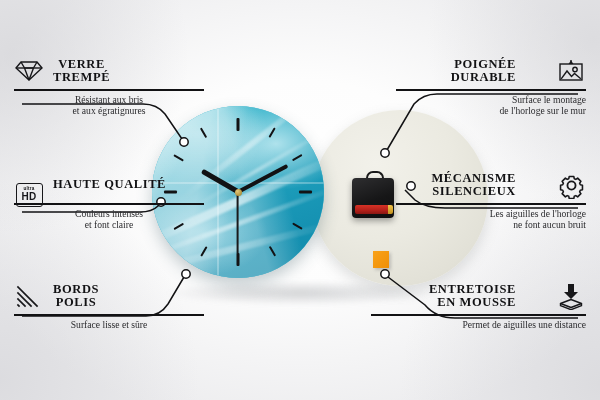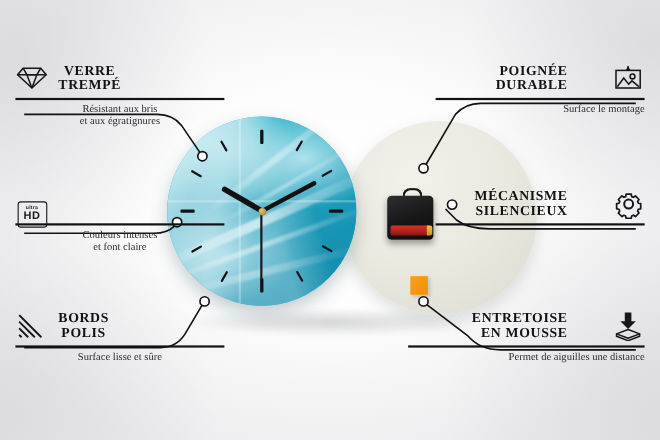--- a/index.html
+++ b/index.html
@@ -323,20 +323,21 @@
 
   <div class="feature left" style="top:170px;">
     <div class="feat-head">
       <div class="feat-icon">
         <div class="hd-box">
           <span class="hd-small">ultra</span>
           <span class="hd-big">HD</span>
         </div>
       </div>
       <div class="feat-title">
+        <div>HAUTE QUALITÉ</div>
       </div>
     </div>
     <div class="rule"></div>
     <div class="feat-desc">
       <div>Couleurs intenses</div>
       <div>et font claire</div>
     </div>
   </div>
 
   <div class="feature left" style="top:281px;">
@@ -373,37 +374,42 @@
         </svg>
       </div>
       <div class="feat-title">
         <div>POIGNÉE</div>
         <div>DURABLE</div>
       </div>
     </div>
     <div class="rule"></div>
     <div class="feat-desc">
       <div>Surface le montage</div>
+      <div>de l'horloge sur le mur</div>
     </div>
   </div>
 
   <div class="feature right" style="top:170px;">
     <div class="feat-head">
       <div class="feat-icon">
         <svg width="27" height="27" viewBox="0 0 28 28" fill="none" stroke="#17171a" stroke-width="1.9" stroke-linejoin="round">
           <path d="M11.2 3.2 h5.6 l.5 2.6 1.9 .8 2.2-1.5 3.9 3.9 -1.5 2.2 .8 1.9 2.6 .5 v5.6 l-2.6 .5 -.8 1.9 1.5 2.2 -3.9 3.9 -2.2-1.5 -1.9 .8 -.5 2.6 h-5.6 l-.5-2.6 -1.9-.8 -2.2 1.5 -3.9-3.9 1.5-2.2 -.8-1.9 -2.6-.5 v-5.6 l2.6-.5 .8-1.9 -1.5-2.2 3.9-3.9 2.2 1.5 1.9-.8 Z" transform="scale(0.86) translate(2.3,2.3)"></path>
           <circle cx="14" cy="14" r="4.2"></circle>
         </svg>
       </div>
       <div class="feat-title">
         <div>MÉCANISME</div>
         <div>SILENCIEUX</div>
       </div>
     </div>
     <div class="rule"></div>
+    <div class="feat-desc">
+      <div>Les aiguilles de l'horloge</div>
+      <div>ne font aucun bruit</div>
+    </div>
   </div>
 
   <div class="feature right" style="top:281px; width:215px;">
     <div class="feat-head">
       <div class="feat-icon">
         <svg width="28" height="28" viewBox="0 0 28 28" fill="none" stroke="#17171a" stroke-width="1.4" stroke-linejoin="round">
           <path d="M11 2 h6 v8 h4 l-7 7 -7-7 h4 Z" fill="#17171a" stroke="none"></path>
           <path d="M14 17.5 L24.5 21.5 L14 25.5 L3.5 21.5 Z"></path>
           <path d="M3.5 21.5 v2.2 L14 27.7 L24.5 23.7 v-2.2"></path>
         </svg>

